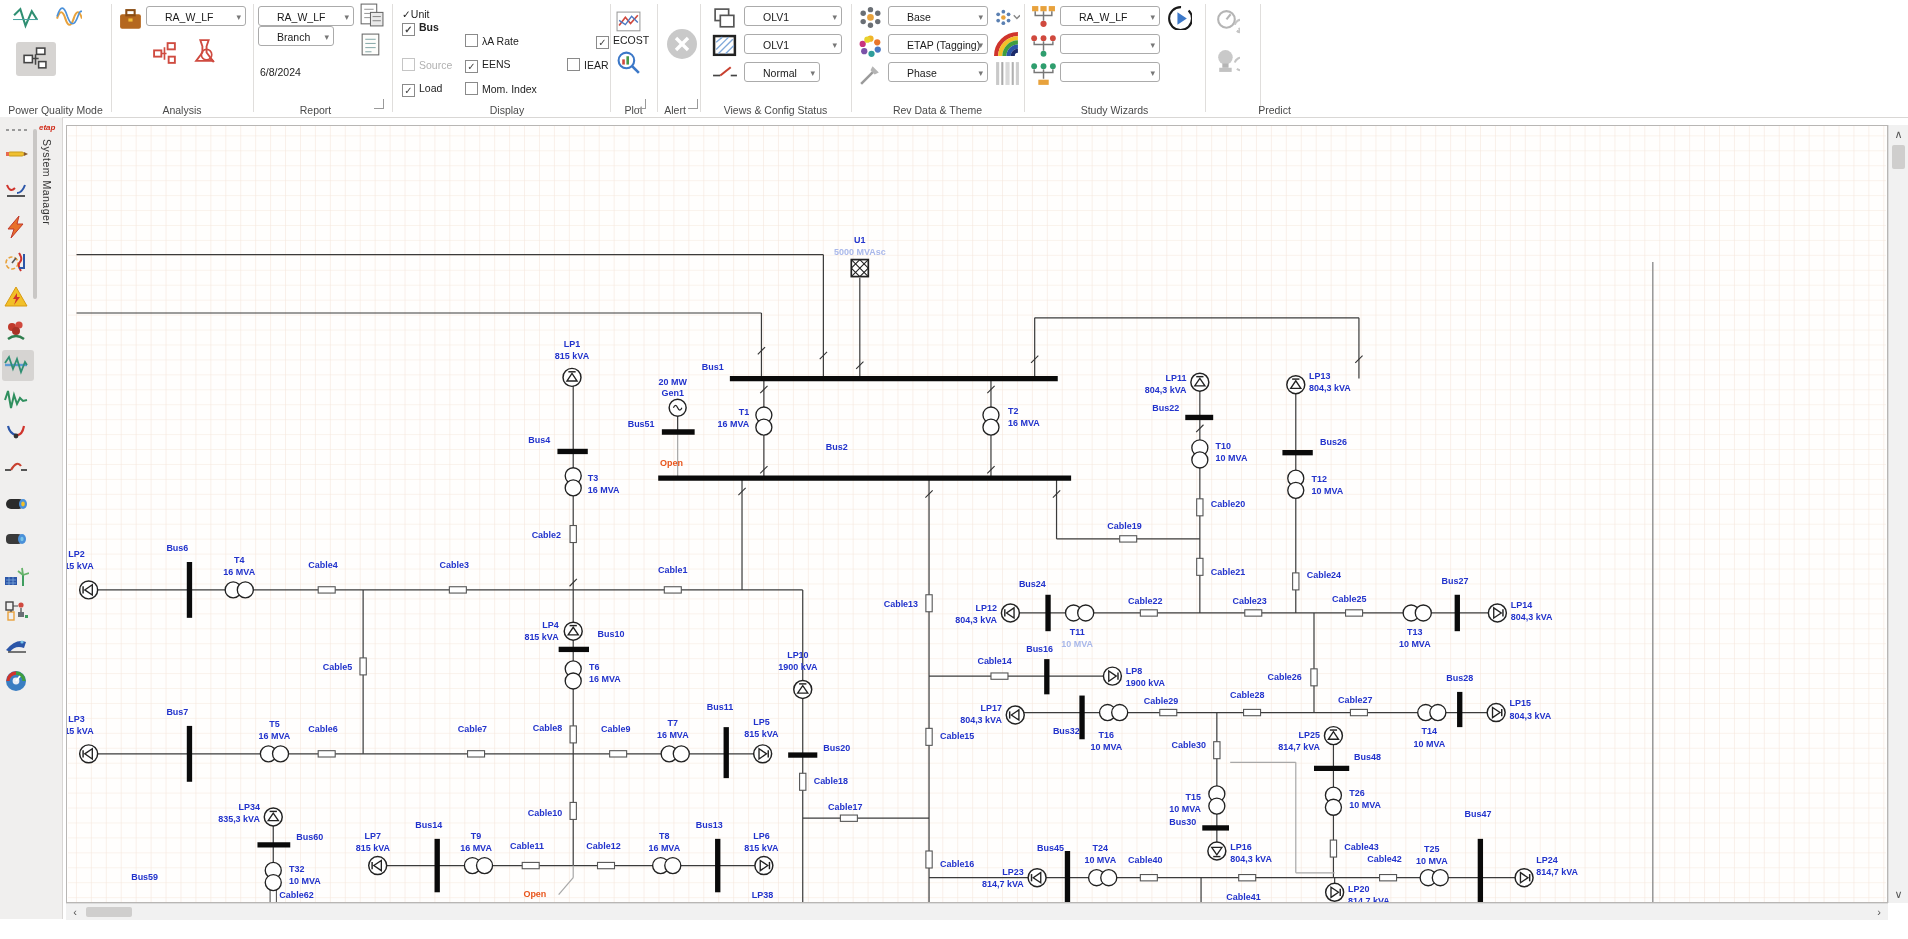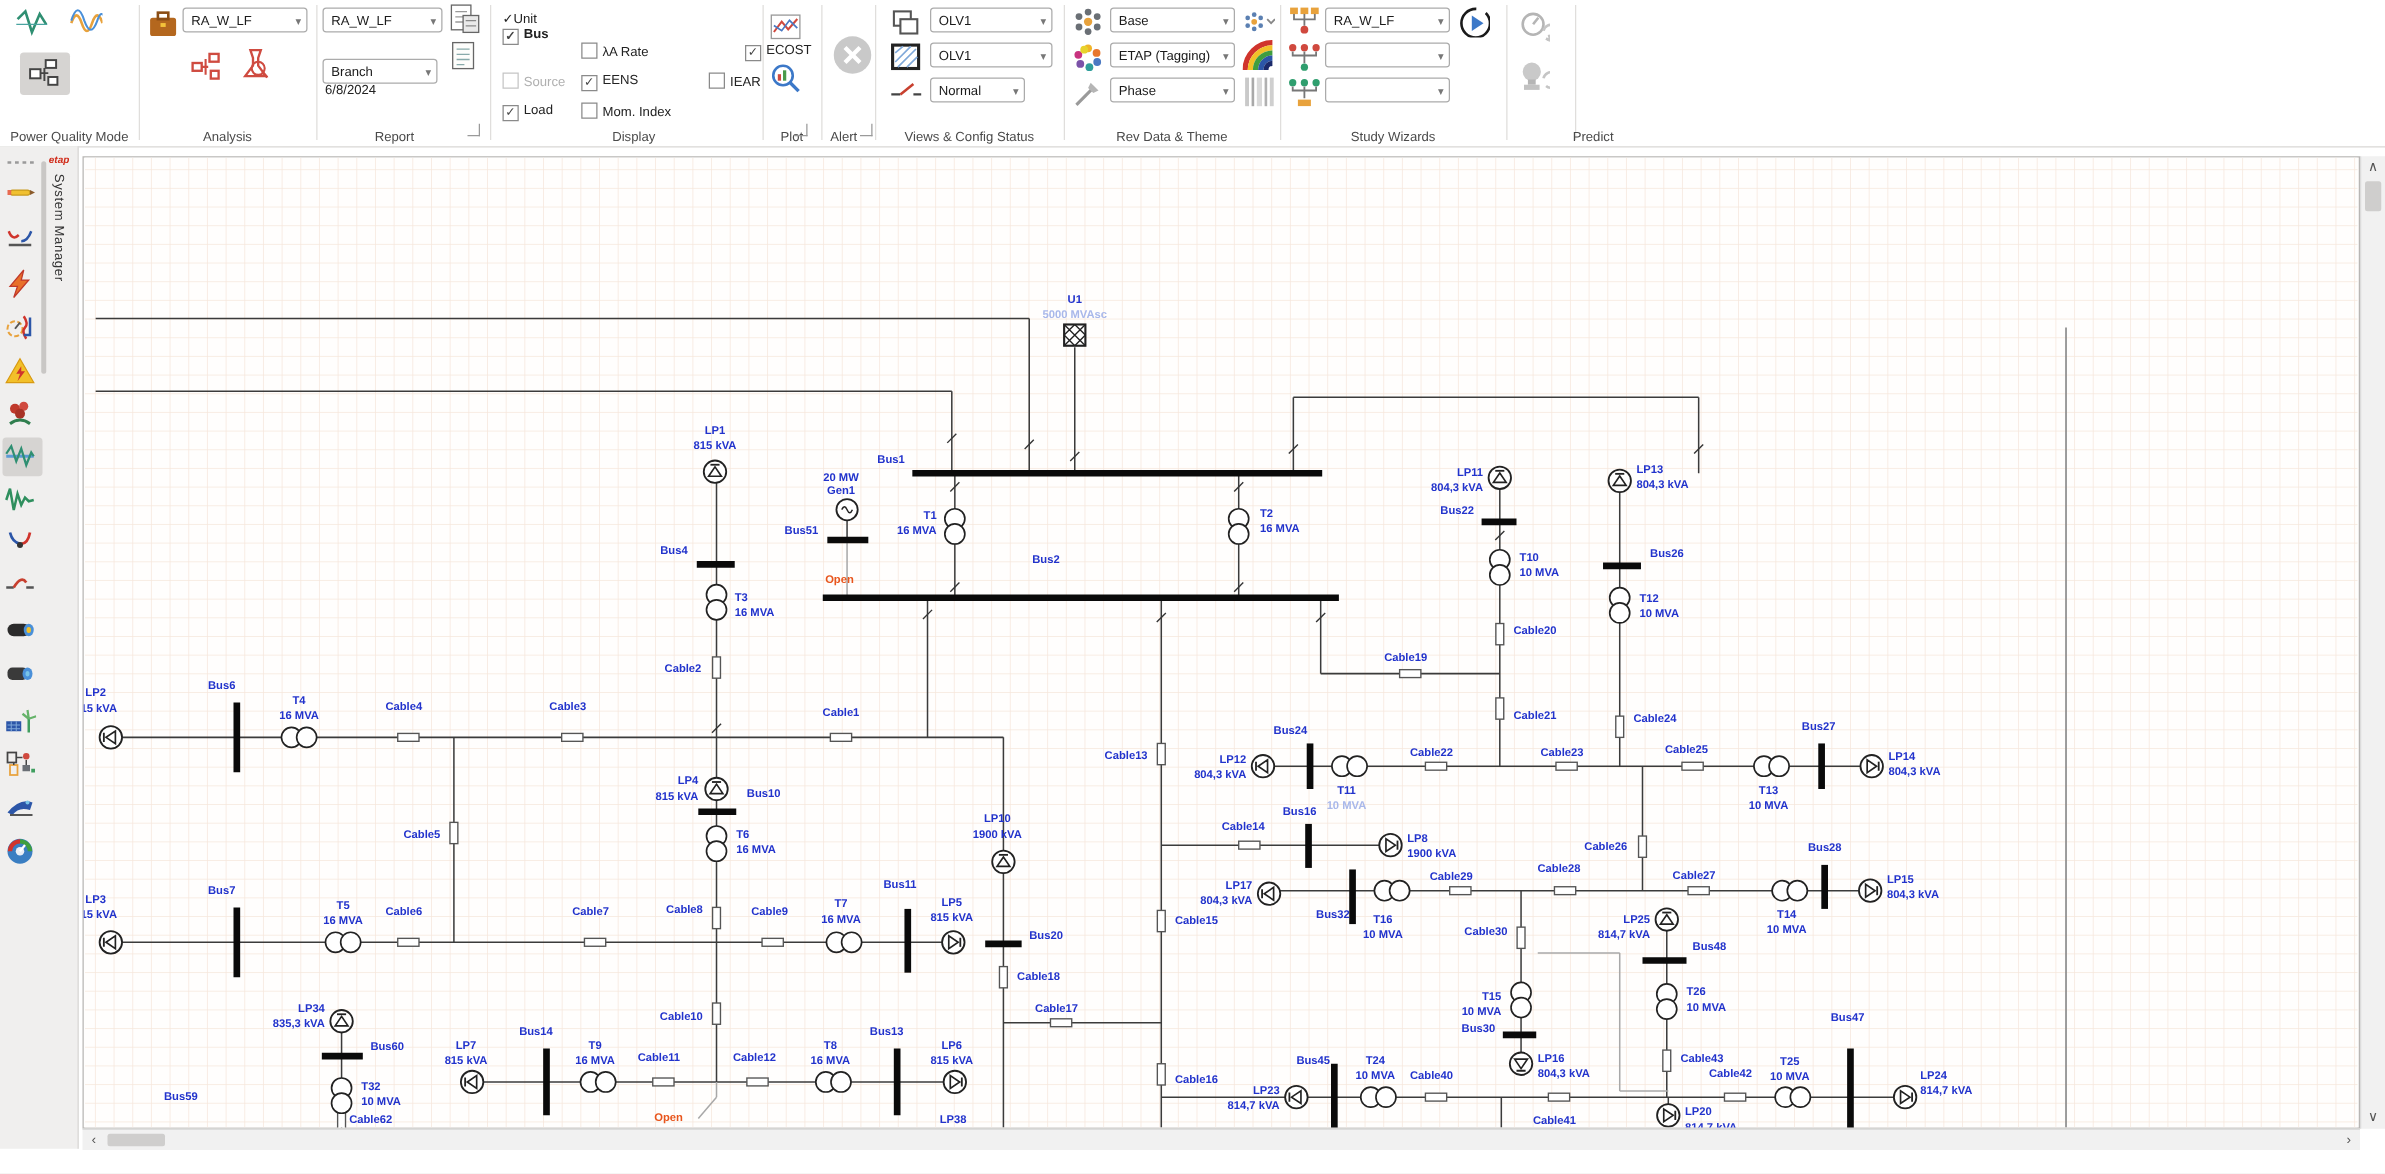--- a/index.html
+++ b/index.html
@@ -2,21 +2,21 @@
 <html><head>
 <meta charset="utf-8">
 <style>
   html,body{margin:0;padding:0;background:#e9e7e5;font-family:"Liberation Sans",sans-serif;}
   #app{position:relative;width:1908px;height:939px;background:#ffffff;overflow:hidden;}
   
   #ribbon{position:absolute;left:0;top:0;width:1908px;height:117px;background:#ffffff;border-bottom:1px solid #d9d7d5;}
   .sep{position:absolute;top:4px;height:108px;width:1px;background:#e0dedc;}
   .grp-label{position:absolute;bottom:1px;text-align:center;font-size:10.5px;color:#4a4a4a;}
   .ric{position:absolute;}
-  .combo{position:absolute;height:20px;background:#fff;border:1px solid #ababab;border-radius:3px;font-size:10.5px;color:#1a1a1a;line-height:20px;padding-left:6px;box-sizing:border-box;}
+  .combo{position:absolute;height:20px;background:#fff;border:1px solid #ababab;border-radius:3px;font-size:10.5px;color:#1a1a1a;line-height:20px;padding-left:18px;box-sizing:border-box;}
   .combo .chev{position:absolute;right:4px;top:0;color:#777;font-size:9px;}
   .datetxt{position:absolute;font-size:10.5px;color:#222;}
   .cb{position:absolute;font-size:10.5px;color:#222;white-space:nowrap;}
   .cb .box{display:inline-block;width:11px;height:11px;border:1px solid #8a8a8a;background:#fff;margin-right:4px;vertical-align:-2px;font-size:10px;line-height:11px;text-align:center;color:#444;}
   .cb.dis{color:#b0b0b0;}
   .cb.dis .box{border-color:#c5c5c5;}
   .unit{position:absolute;font-size:10.5px;color:#222;text-align:right;}
   .launcher{position:absolute;width:9px;height:9px;border:1px solid #9a9a9a;border-top:none;border-left:none;}
   .selbtn{position:absolute;background:#d6d4d2;border-radius:3px;}
   
@@ -104,21 +104,21 @@
     <div class="combo" style="left:258px;top:6px;width:96px"><span>RA_W_LF</span><span class="chev">▾</span></div>
     <span class="ric" style="left:358px;top:2px"><svg width="26" height="26" viewBox="0 0 25 25">
           <rect x="3" y="2" width="15" height="19" fill="#fff" stroke="#666"></rect>
           <line x1="6" y1="7" x2="15" y2="7" stroke="#999"></line>
           <line x1="6" y1="11" x2="15" y2="11" stroke="#999"></line>
           <line x1="6" y1="15" x2="15" y2="15" stroke="#999"></line>
           <rect x="12" y="10" width="12" height="13" fill="#e9e9e9" stroke="#666"></rect>
           <line x1="14" y1="14" x2="22" y2="14" stroke="#888"></line>
           <line x1="14" y1="18" x2="22" y2="18" stroke="#888"></line>
         </svg></span>
-    <div class="combo" style="left:258px;top:47px;width:92px"><span>Branch</span><span class="chev">▾</span></div>
+    <div class="combo" style="left:258px;top:26px;width:76px"><span>Branch</span><span class="chev">▾</span></div>
     <span class="ric" style="left:358px;top:32px"><svg width="26" height="26" viewBox="0 0 25 25">
           <rect x="4" y="2" width="16" height="20" fill="#fdfdfb" stroke="#666"></rect>
           <line x1="7" y1="7" x2="17" y2="7" stroke="#8aa"></line>
           <line x1="7" y1="11" x2="17" y2="11" stroke="#8aa"></line>
           <line x1="7" y1="15" x2="17" y2="15" stroke="#8aa"></line>
           <line x1="7" y1="19" x2="13" y2="19" stroke="#8aa"></line>
         </svg></span>
     <div class="datetxt" style="left:260px;top:66px">6/8/2024</div>
 
     <div class="unit" style="left:402px;top:8px"><span>✓</span><span>Unit</span></div>

